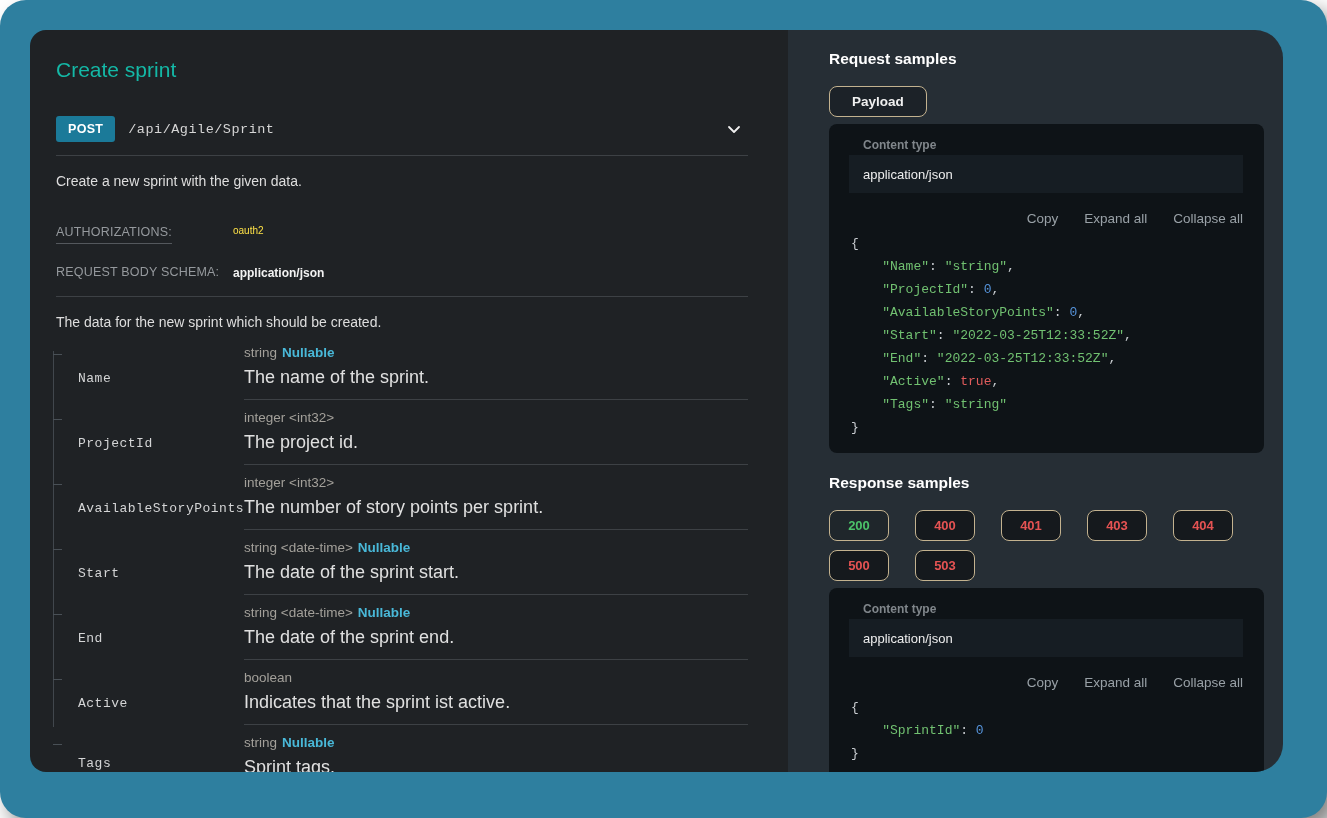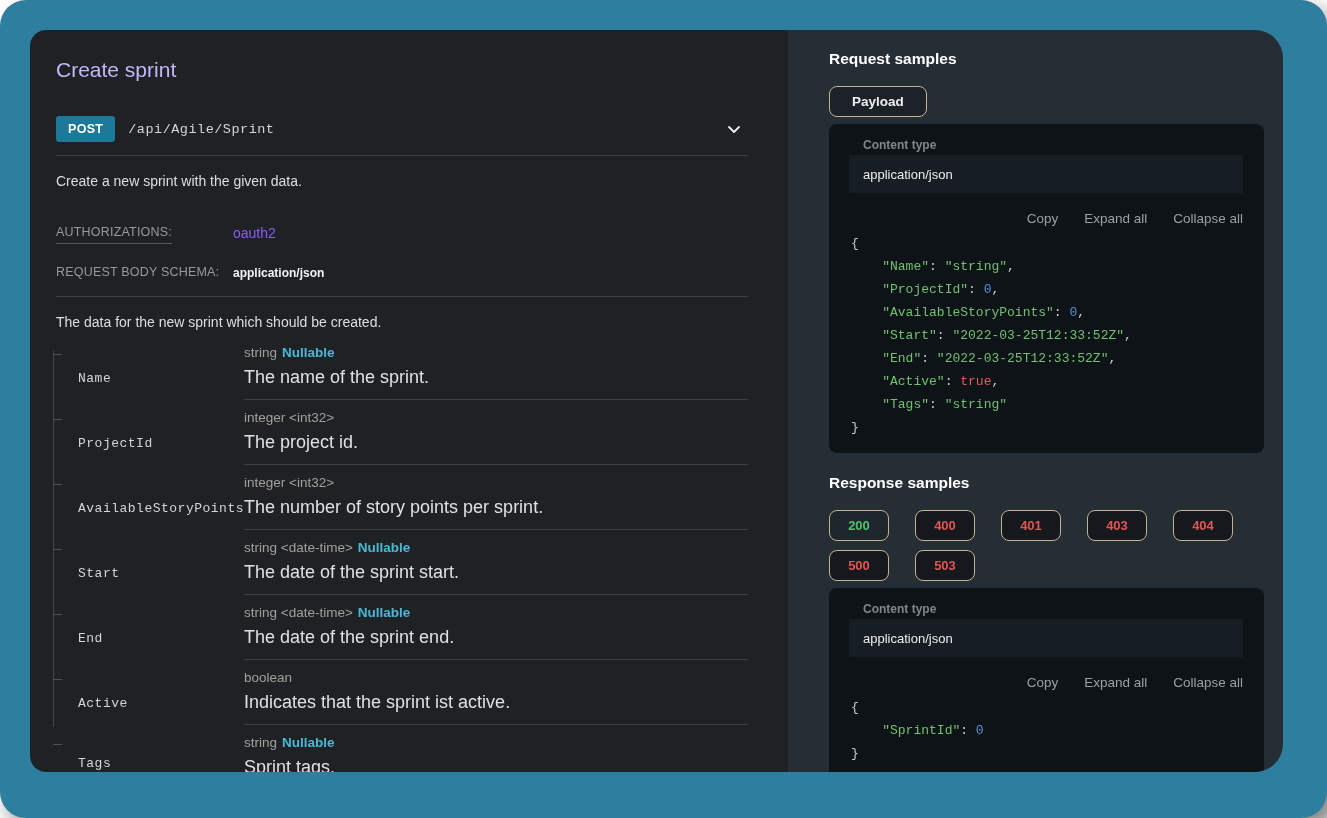--- a/index.html
+++ b/index.html
@@ -15,39 +15,39 @@
   }
   .app {
     position: absolute; left: 30px; top: 30px; right: 44px; bottom: 46px;
     display: flex; border-radius: 16px 28px 28px 16px; overflow: hidden;
   }
   
   .doc-panel {
     width: 758px; flex-shrink: 0; background: #1f2225;
     padding: 26px 40px 26px 26px; color: #dfe0e0;
   }
-  .page-title { font-size: 21px; font-weight: 400; color: #c4b5fd; margin: 2px 0 34px; }
+  .page-title { font-size: 21px; font-weight: 400; color: #14b8a6; margin: 2px 0 34px; }
   .endpoint-row {
     display: flex; align-items: center; gap: 13px;
     padding-bottom: 13px; border-bottom: 1px solid #3d4145; cursor: pointer;
   }
   .method-badge {
     background: #1b7a99; color: #ffffff; font-size: 12.5px; font-weight: 700;
     padding: 6px 12px; border-radius: 3px; letter-spacing: 0.3px;
   }
   .endpoint-path {
     font-family: "Liberation Mono", "DejaVu Sans Mono", monospace;
     font-size: 13.5px; color: #d6d6d6; letter-spacing: 0.5px;
   }
   .chevron { margin-left: auto; margin-right: 6px; display: flex; align-items: center; }
   .op-description { font-size: 14px; color: #dedede; margin: 17px 0 36px; }
   .meta-row { display: flex; align-items: flex-start; margin-bottom: 21px; }
   .meta-label { width: 177px; flex-shrink: 0; font-size: 12.5px; color: #95999d; letter-spacing: 0.2px; }
   .meta-label .underlined { display: inline-block; border-bottom: 1px solid #54585d; padding-bottom: 4px; }
-  .auth-link { font-size: 14px; color: #8b5cf6; cursor: pointer; }
+  .auth-link { font-size: 10px; color: #fde047; cursor: pointer; }
   .schema-row { padding-bottom: 17px; border-bottom: 1px solid #3d4145; margin-bottom: 0; }
   .schema-mime { font-size: 12px; font-weight: 700; color: #f2f2f2; position: relative; top: 1px; }
   .body-description { font-size: 14px; color: #dedede; margin: 17px 0 15px; }
   
   .fields-list { position: relative; margin-left: -3px; }
   .tree-line { position: absolute; left: 0; top: 6px; height: 376px; width: 1px; background: #41474d; }
   .field-row { position: relative; display: flex; align-items: center; }
   .field-row::after { content: ""; position: absolute; left: 0; top: 9px; width: 9px; height: 1px; background: #495056; }
   .field-name {
     width: 191px; flex-shrink: 0; padding-left: 25px; padding-top: 2px;

